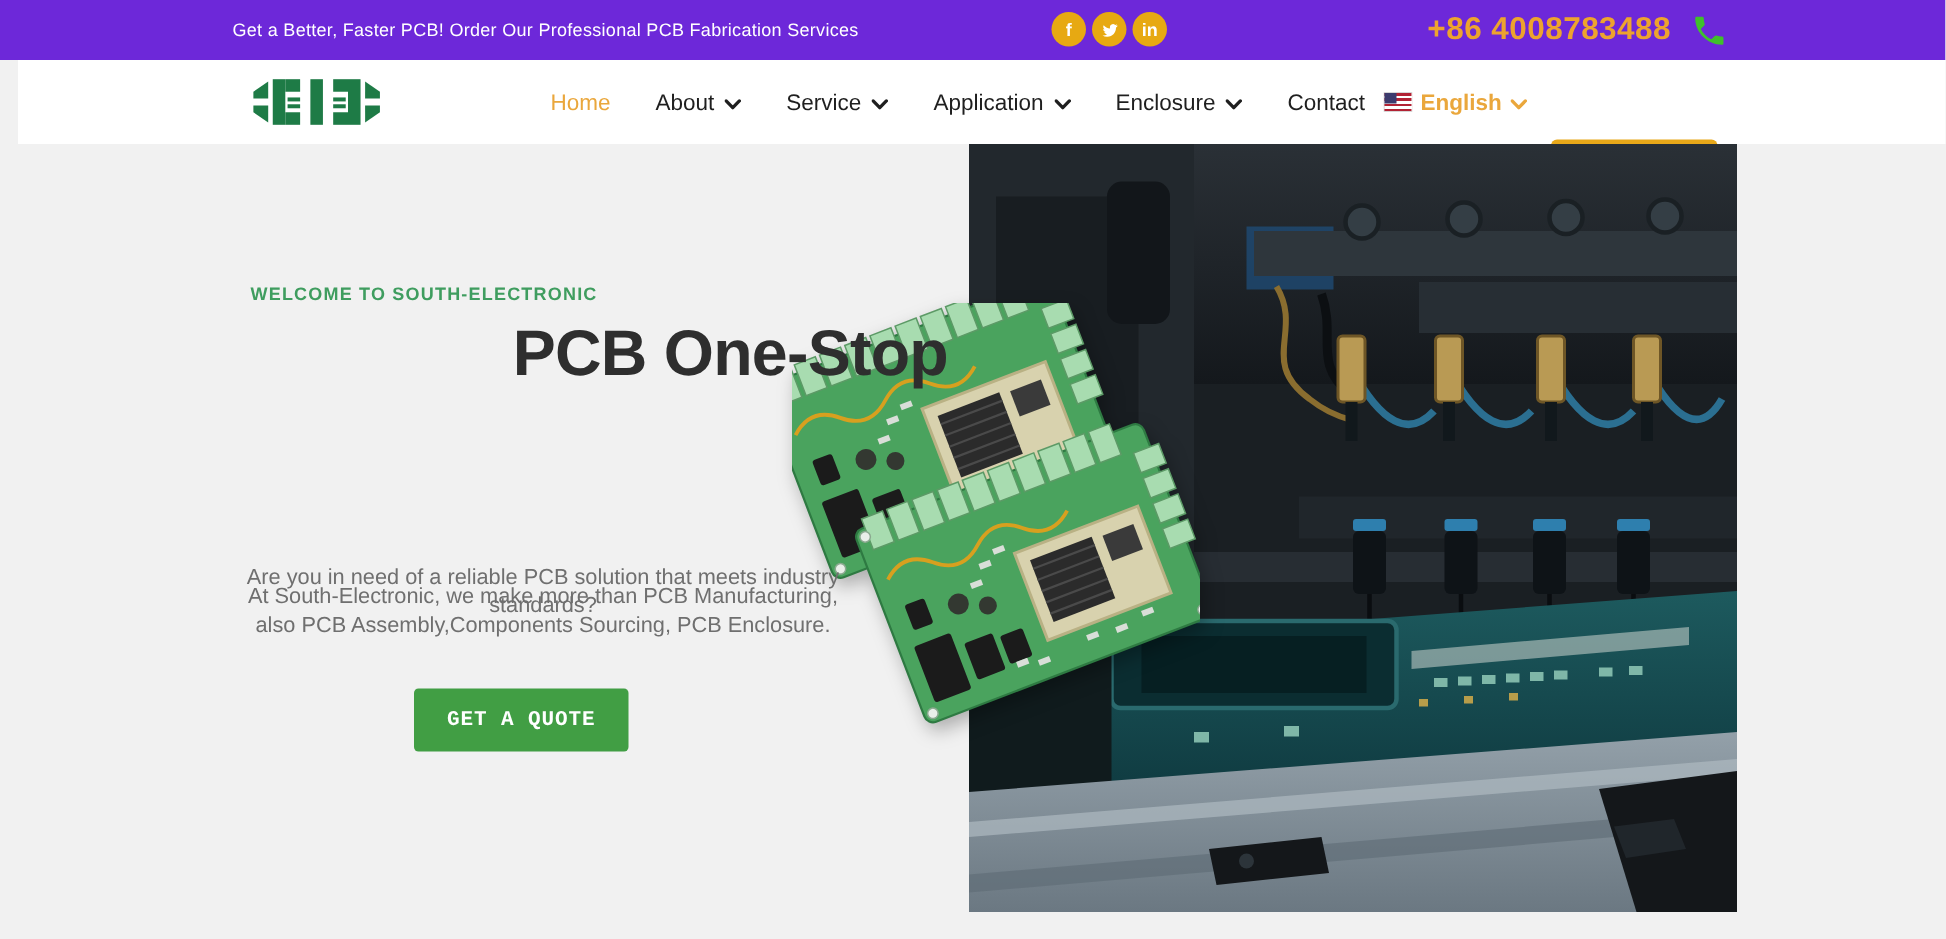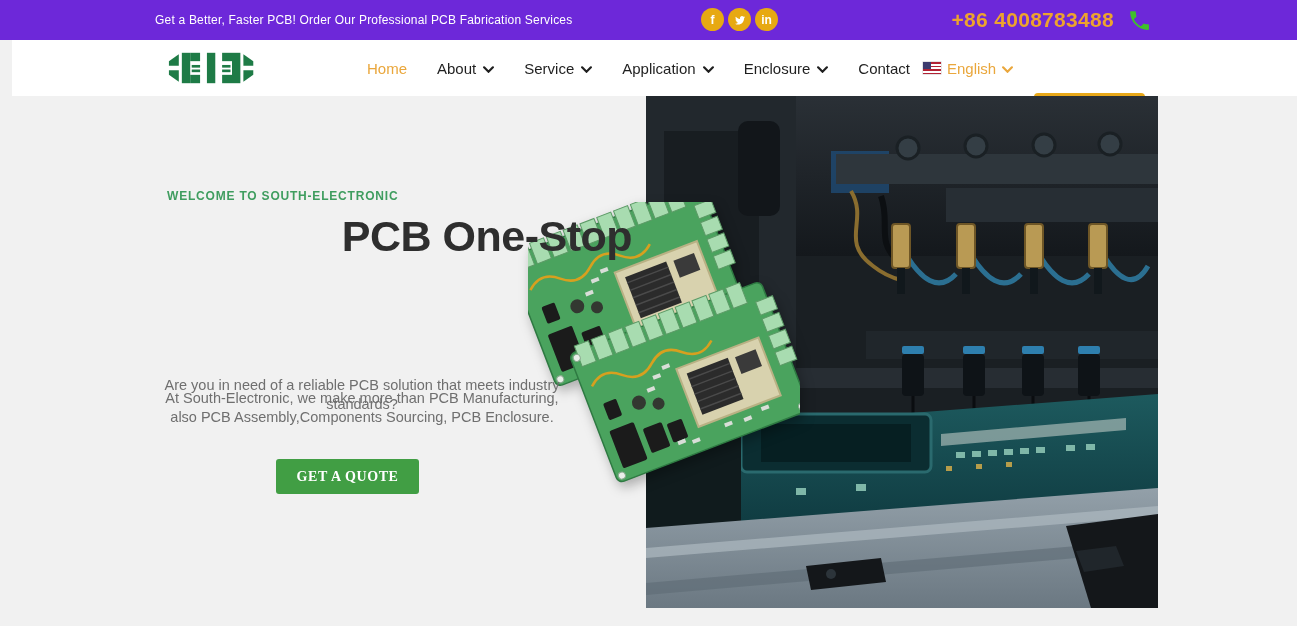--- a/index.html
+++ b/index.html
@@ -21,43 +21,43 @@
 
   
   .nav { position:absolute; left:12px; top:40px; width:100%; height:56px; background:#ffffff; }
   .logo { position:absolute; left:155px; top:9px; width:92px; height:38px; cursor:pointer; }
   .menu { position:absolute; left:355px; top:0; height:56px; display:flex; align-items:center; gap:30px; }
   .menu-item { display:flex; align-items:center; gap:7px; font-size:15px; font-weight:500;
                color:#1f1f1f; cursor:pointer; white-space:nowrap; }
   .menu-item.active { color:#eaa73c; }
   .chev { width:11px; height:7px; stroke:#1f1f1f; fill:none; stroke-width:2; stroke-linecap:round; margin-top:2px; }
   .lang { position:absolute; left:911px; top:0; height:56px; display:flex; align-items:center; gap:6px;
-          color:#eaa73c; font-size:15px; font-weight:400; cursor:pointer; }
+          color:#eaa73c; font-size:15px; font-weight:700; cursor:pointer; }
   .lang .chev { stroke:#eaa73c; }
   .flag { width:18px; height:12px; position:relative; flex:0 0 auto;
           background:repeating-linear-gradient(180deg,#b22234 0 1.8px,#ffffff 1.8px 3.6px);
           box-shadow:0 0 0 .5px #c9c9c9; }
   .flag::before { content:""; position:absolute; left:0; top:0; width:8px; height:6.5px; background:#3c3b6e; }
   .cta-nav { position:absolute; left:1022px; top:53px; width:111px; height:31px; background:#e8a819;
              border:none; border-radius:4px; color:#ffffff; font-size:14.5px; font-weight:600;
              font-family:"Liberation Sans",sans-serif; cursor:pointer; }
 
   
   .hero { position:absolute; left:0; top:96px; width:100%; height:530px; background:#f1f1f1; }
   .eyebrow { position:absolute; left:167px; top:93px; font-size:12px; font-weight:700;
              color:#3f9d5f; letter-spacing:.8px; }
   .hero-title { position:absolute; left:92px; top:116px; width:540px; text-align:right;
                 font-size:43px; line-height:49px; font-weight:700; color:#2e2e2e; letter-spacing:-.5px; }
   .hero-p { position:absolute; width:404px; left:160px; text-align:center;
             font-size:14.5px; line-height:19px; color:#6f6f6f; }
   .p1 { top:240px;margin-top:40px; }
   .p2 { top:293px; }
-  .cta-hero { position:absolute; left:276px; top:363px; width:143px; height:35px; background:#419e44;
+  .cta-hero { position:absolute; left:276px; top:363px; width:143px; height:42px; background:#419e44;
               border:none; border-radius:3px; color:#ffffff; font-size:14px; font-weight:700;
-              letter-spacing:.6px; font-family:Liberation Serif, serif; cursor:pointer; }
+              letter-spacing:.6px; font-family:Liberation Mono, monospace; cursor:pointer; }
 
   
   .photo { position:absolute; left:646px; top:0; width:512px; height:512px; background:#1a1f23; overflow:hidden; }
   .photo svg { display:block; }
 
   
   .pcb-overlay { position:absolute; left:528px; top:106px; width:272px; height:292px; pointer-events:none; }
   .pcb-overlay svg { filter:drop-shadow(3px 5px 6px rgba(0,0,0,.28)); }
 </style>
 </head>

